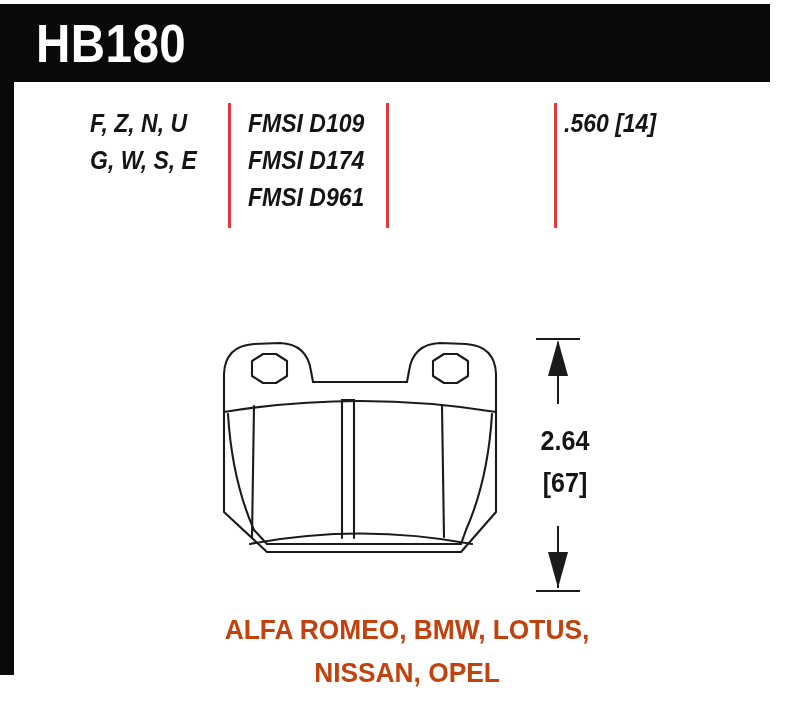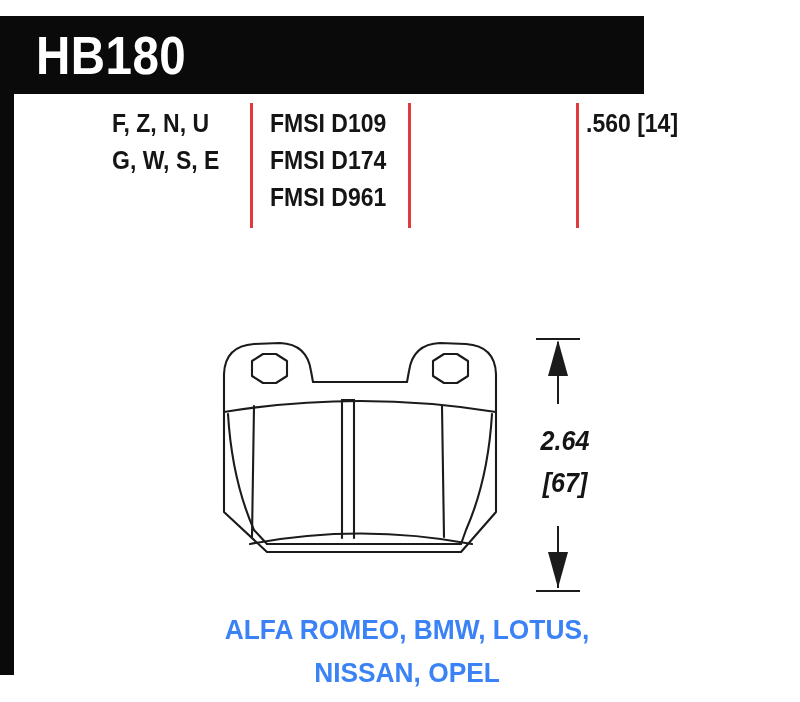--- a/index.html
+++ b/index.html
@@ -19,22 +19,22 @@
   
   #spec-sheet {
     position: absolute;
     left: 0; top: 0;
     width: 800px; height: 702px;
     background: #ffffff;
   }
 
   #header-bar {
     position: absolute;
-    left: 0; top: 16px;
-    width: 644px; height: 78px;
+    left: 0; top: 4px;
+    width: 770px; height: 78px;
     background: #0a0a0a;
   }
 
   #part-number {
     position: absolute;
     left: 36px;
     top: 8px;
     color: #ffffff;
     font-size: 54px;
     font-weight: bold;
@@ -49,22 +49,22 @@
   #left-border {
     position: absolute;
     left: 0; top: 78px;
     width: 14px; height: 597px;
     background: #0a0a0a;
   }
 
   
   #spec-row {
     position: absolute;
-    left: 24px; top: 95px;
-    width: 732px; height: 140px;
+    left: 2px; top: 95px;
+    width: 732px; height: 140px; font-style: italic;
   }
 
   .red-rule {
     position: absolute;
     top: 8px;
     width: 3px;
     height: 125px;
     background: #e03a3e;
   }
   #rule-1 { left: 226px; }
@@ -154,21 +154,21 @@
     font-family: "Liberation Sans Narrow", "Liberation Sans", sans-serif;
     transform: scaleX(0.93);
     transform-origin: center top;
     white-space: nowrap;
   }
 
   
   #height-dimension {
     position: absolute;
     left: 520px; top: 336px;
-    width: 110px; height: 258px; font-style: italic;
+    width: 110px; height: 258px;
   }
   #height-dimension .tick {
     position: absolute;
     left: 16px;
     width: 44px; height: 2px;
     background: #1b1b1b;
   }
   #height-dimension .tick-top    { top: 2px; }
   #height-dimension .tick-bottom { top: 254px; }
 
@@ -221,21 +221,21 @@
     width: 300px; height: 265px;
   }
 
   
   #vehicle-list {
     position: absolute;
     left: 14px;
     top: 608px;
     width: 786px;
     text-align: center;
-    color: #3b82f6;
+    color: #c2410c;
     font-size: 28px;
     font-weight: bold;
     line-height: 43px;
     font-family: "Liberation Sans Narrow", "Liberation Sans", sans-serif;
   }
   #vehicle-list .line {
     display: block;
     transform: scaleX(0.94);
   }
 </style>

